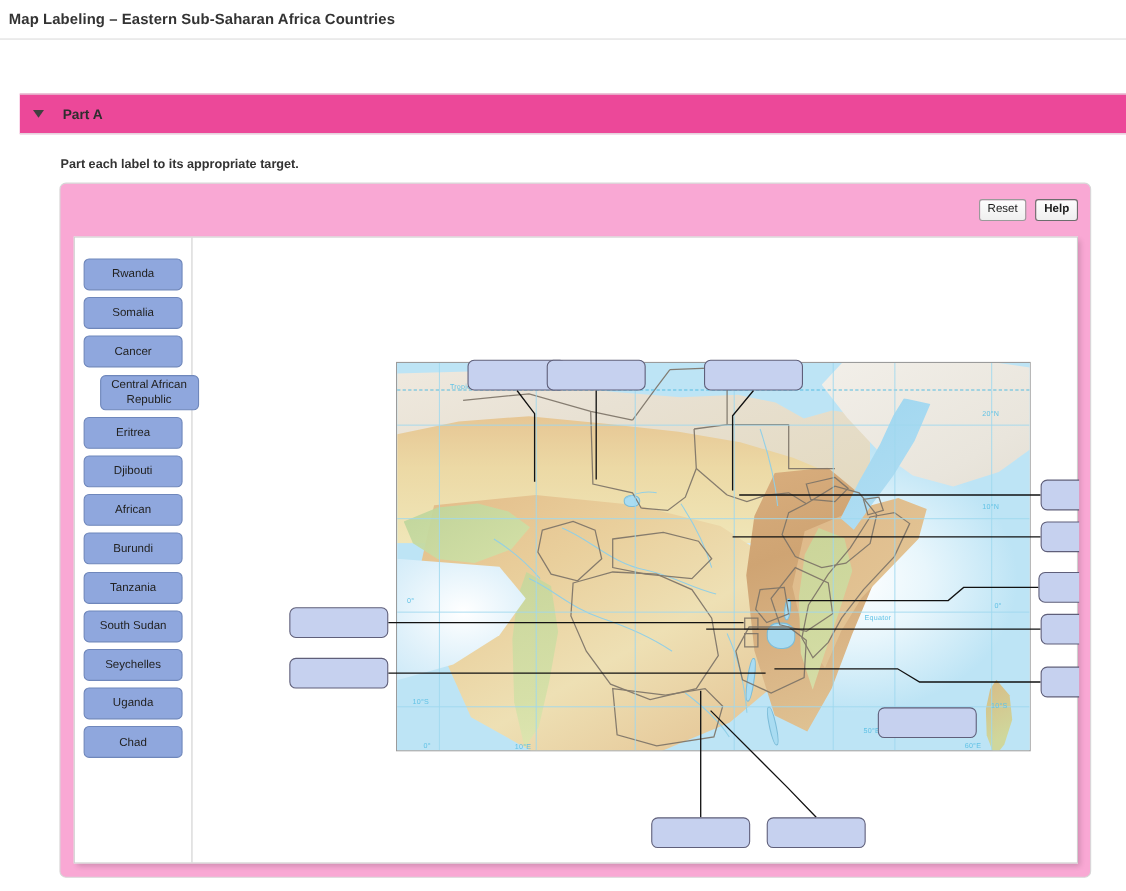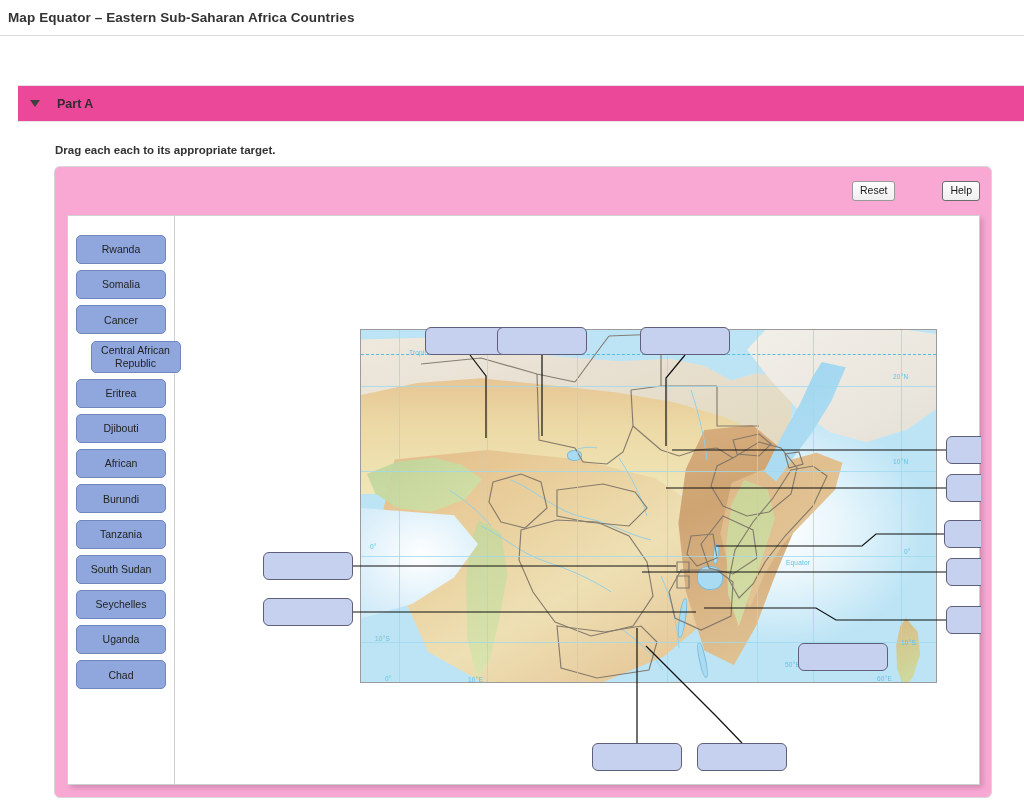--- a/index.html
+++ b/index.html
@@ -82,21 +82,21 @@
     font-family: "Liberation Sans", sans-serif;
     font-size: 10.5px;
     color: #1a1a1a;
     background: linear-gradient(#fdfdfd, #efefef);
     border: 1px solid #9a9a9a;
     border-radius: 3px;
     padding: 2px 7px 3px 7px;
     cursor: pointer;
     line-height: 13px;
   }
-  .tool-btn.strong { font-weight: normal; border-color: #6d6d6d; margin-left: 39px; }
+  .tool-btn.strong { font-weight: bold; border-color: #6d6d6d; }
 
   
   .workspace {
     position: absolute;
     left: 12px; top: 48px;
     width: 913px; height: 570px;
     background: #ffffff;
     border: 1px solid #cfcfcf;
     box-shadow: 3px 3px 5px rgba(0,0,0,0.16);
   }
@@ -283,29 +283,29 @@
   .leaders {
     position: absolute; left: 0; top: 0;
     width: 805px; height: 570px;
     pointer-events: none;
   }
 </style>
 </head>
 <body>
 
 <div class="page-header">
-  <div class="page-title">Map Equator – Eastern Sub-Saharan Africa Countries</div>
+  <div class="page-title">Map Labeling – Eastern Sub-Saharan Africa Countries</div>
 </div>
 
 <div class="part-bar">
   <div class="caret"></div>
   <div class="part-label">Part A</div>
 </div>
 
-<div class="instruction">Drag each each to its appropriate target.</div>
+<div class="instruction">Part each label to its appropriate target.</div>
 
 <div class="activity-panel">
 
   <div class="toolbar">
     <button class="tool-btn">Reset</button>
     <button class="tool-btn strong">Help</button>
   </div>
 
   <div class="workspace">
 

